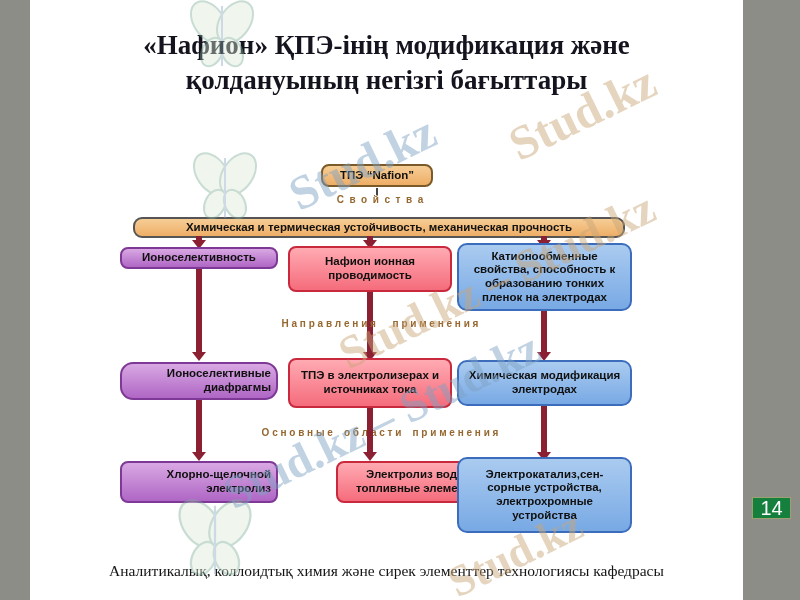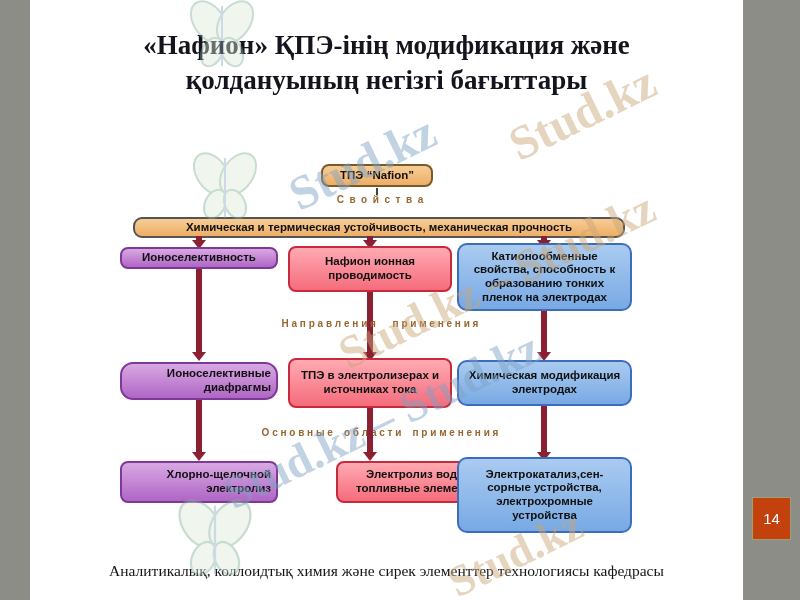--- a/index.html
+++ b/index.html
@@ -3,22 +3,22 @@
 <meta charset="utf-8">
 <style>
   * { margin:0; padding:0; box-sizing:border-box; }
   html,body { width:800px; height:600px; }
   body { font-family:"Liberation Sans", sans-serif; background:#fff; }
   .stage { position:relative; width:800px; height:600px; background:#ffffff; overflow:hidden; }
 
   .bar { position:absolute; top:0; height:600px; background:#8d8d87; }
   .bar.left { left:0; width:30px; }
   .bar.right { right:0; width:57px; }
-  .page-num { position:absolute; left:9px; top:497px; width:39px; height:43px;
-    background:#c2410c; border:1px solid #9da06f; color:#ffffff; font-size:15px;
+  .page-num { position:absolute; left:9px; top:497px; width:39px; height:22px;
+    background:#15803d; border:1px solid #9da06f; color:#ffffff; font-size:20px;
     display:flex; align-items:center; justify-content:center; }
 
   .title { position:absolute; left:30px; top:28px; width:713px; text-align:center;
     font-family:"Liberation Serif", serif; font-weight:bold; font-size:27px;
     line-height:1.3; color:#14141e; z-index:2; }
 
   .footer { position:absolute; left:30px; top:562px; width:713px; text-align:center;
     font-family:"Liberation Serif", serif; font-size:15.5px; color:#141414; z-index:2; }
 
   .diagram { position:absolute; left:105px; top:150px; width:550px; height:410px; background:#ffffff; z-index:1; }

